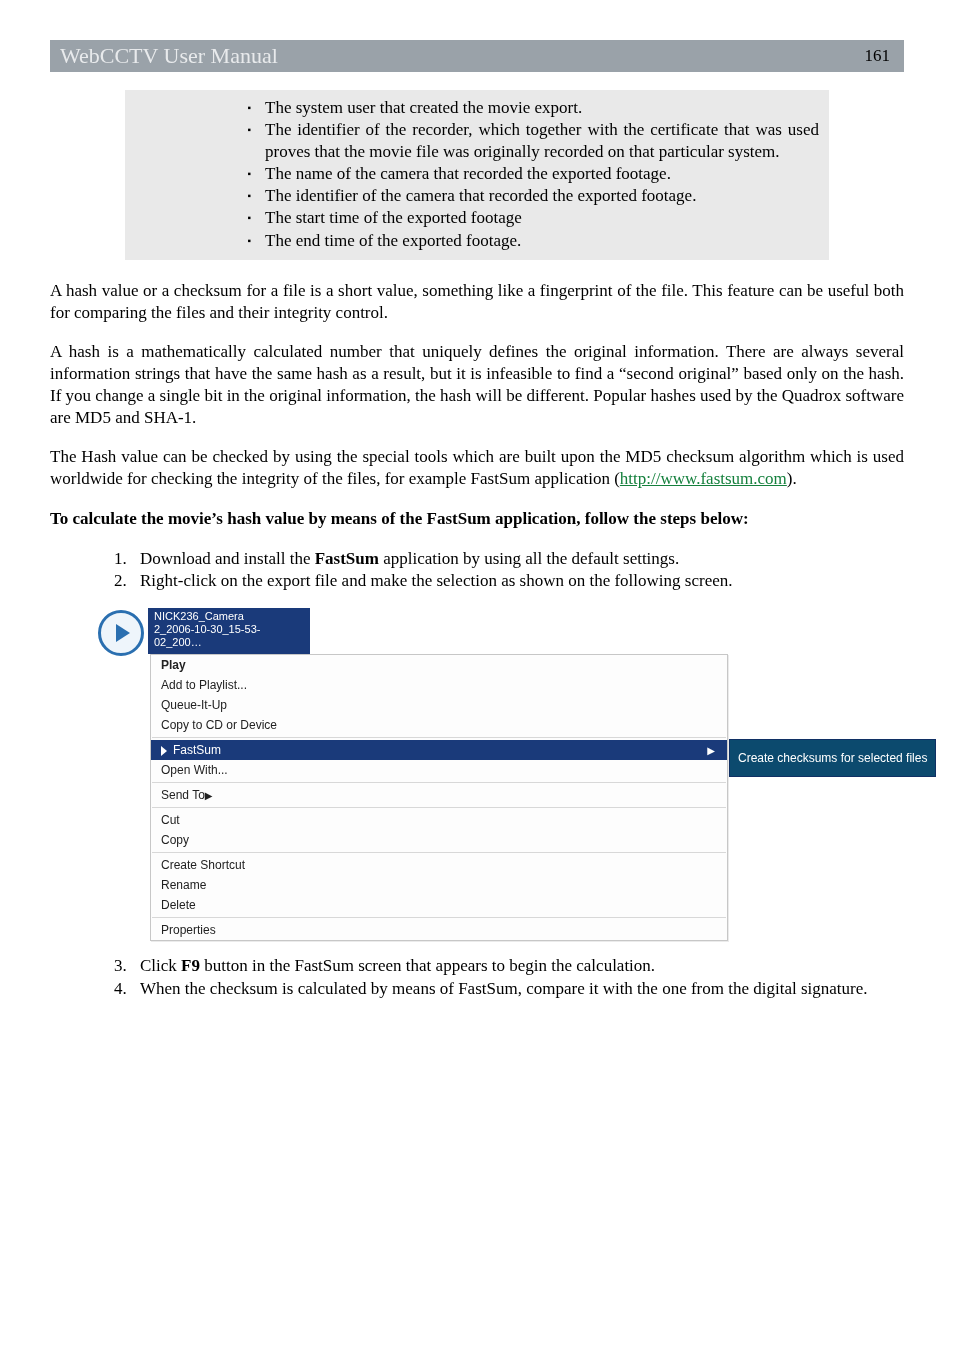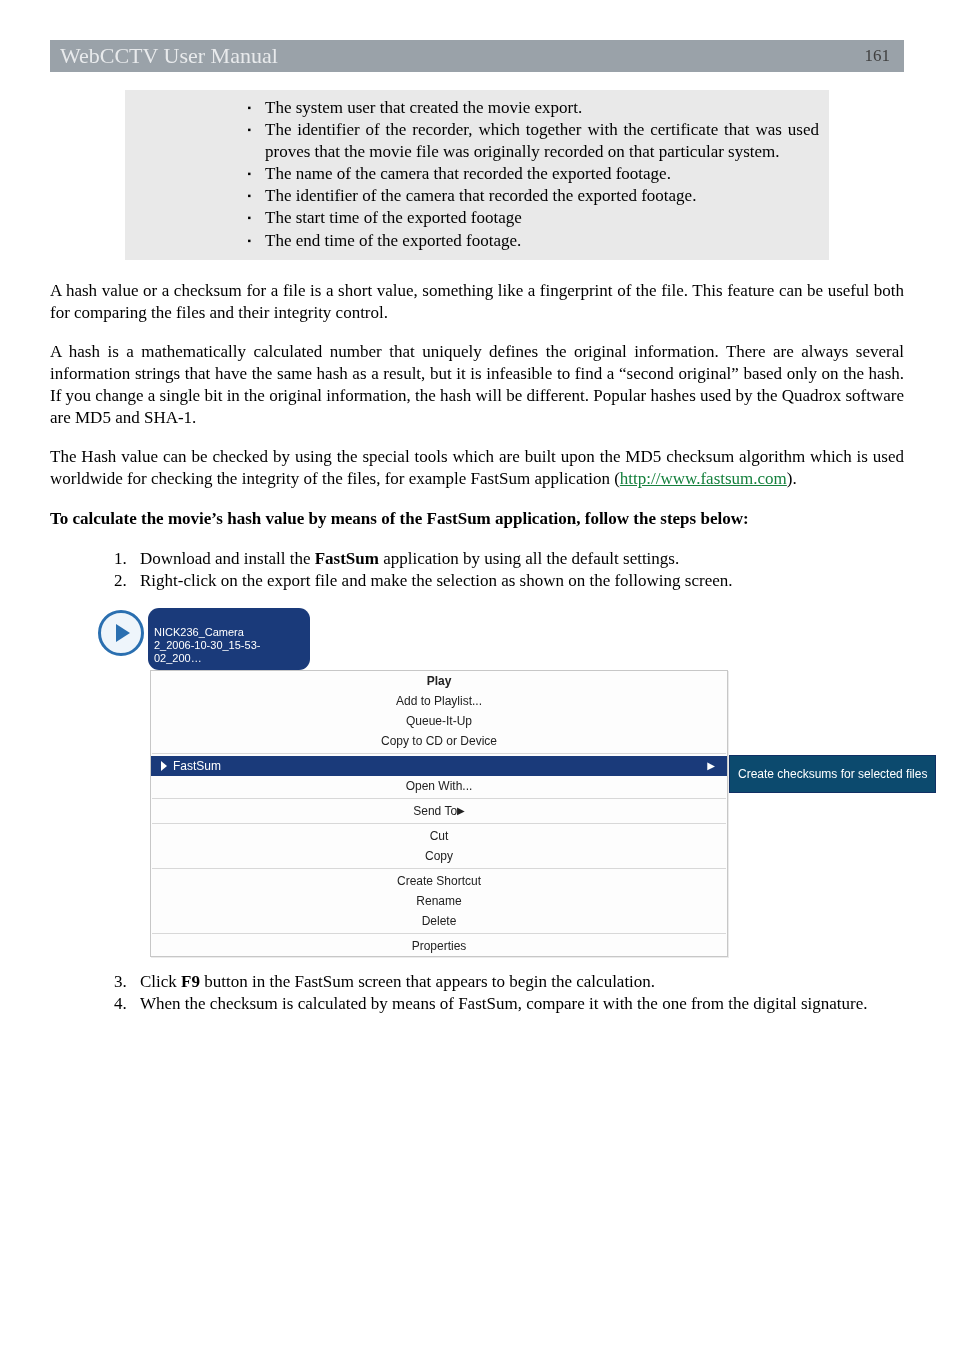--- a/index.html
+++ b/index.html
@@ -24,21 +24,21 @@
     height: 32px;
     box-sizing: border-box;
     margin-bottom: 18px;
   }
   .header-title {
     font-size: 22px;
     color: #e8eaec;
   }
   .header-page {
     font-size: 17px;
-    color: #404040;
+    color: #000000;
     padding-right: 4px;
   }
   .bullet-block {
     background: #e9e9e9;
     padding: 6px 10px 8px 10px;
     margin: 0 auto 20px auto;
     width: 704px;
     box-sizing: border-box;
   }
   .bul-row {
@@ -114,43 +114,42 @@
     width: 0; height: 0;
     border-left: 14px solid #2a6fb0;
     border-top: 9px solid transparent;
     border-bottom: 9px solid transparent;
     margin-left: 4px;
   }
   .file-label {
     background: #1a3a7a;
     color: #fff;
     font-size: 11px;
-    padding: 18px 6px 4px 6px;
+    padding: 2px 6px 4px 6px;
     line-height: 1.2;
     width: 150px;
     position: relative;
     top: -2px;
-    border-radius: 11px;
   }
   .ctx-menu {
     background: #fdfdfd;
     border: 1px solid #c7c7c7;
     width: 576px;
     margin-left: 52px;
     margin-top: -2px;
     box-shadow: 1px 1px 0 rgba(0,0,0,0.08);
     position: relative;
   }
   .ctx-item {
     padding: 3px 10px 3px 10px;
     font-size: 12px;
     color: #222;
     display: flex;
     align-items: center;
-    justify-content: center;
+    justify-content: flex-start;
   }
   .ctx-item .arrow {
     font-size: 10px;
     color: #222;
   }
   .ctx-item.first-bold { font-weight: bold; }
   .ctx-sep {
     border-top: 1px solid #d8d8d8;
     margin: 2px 1px;
   }

